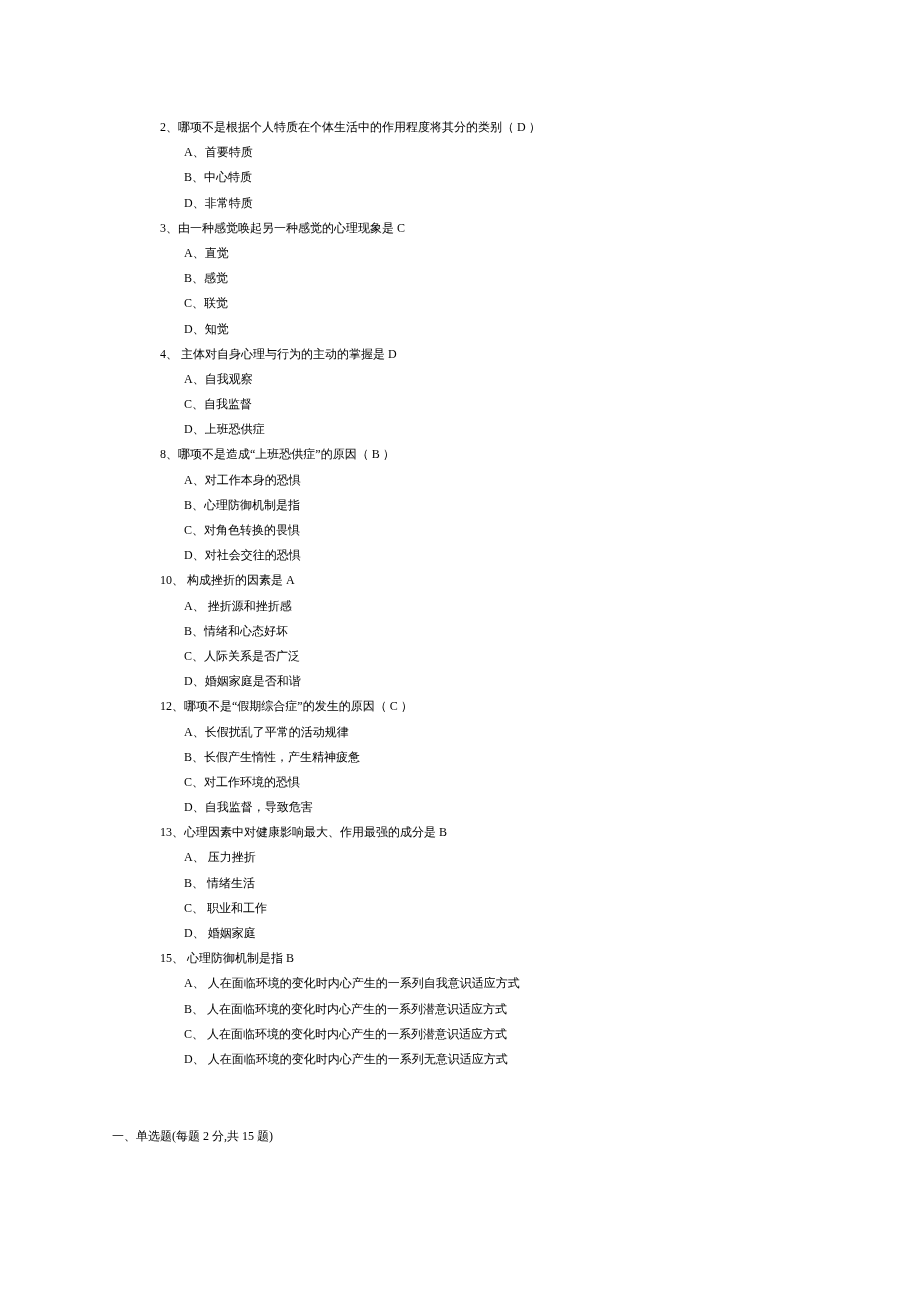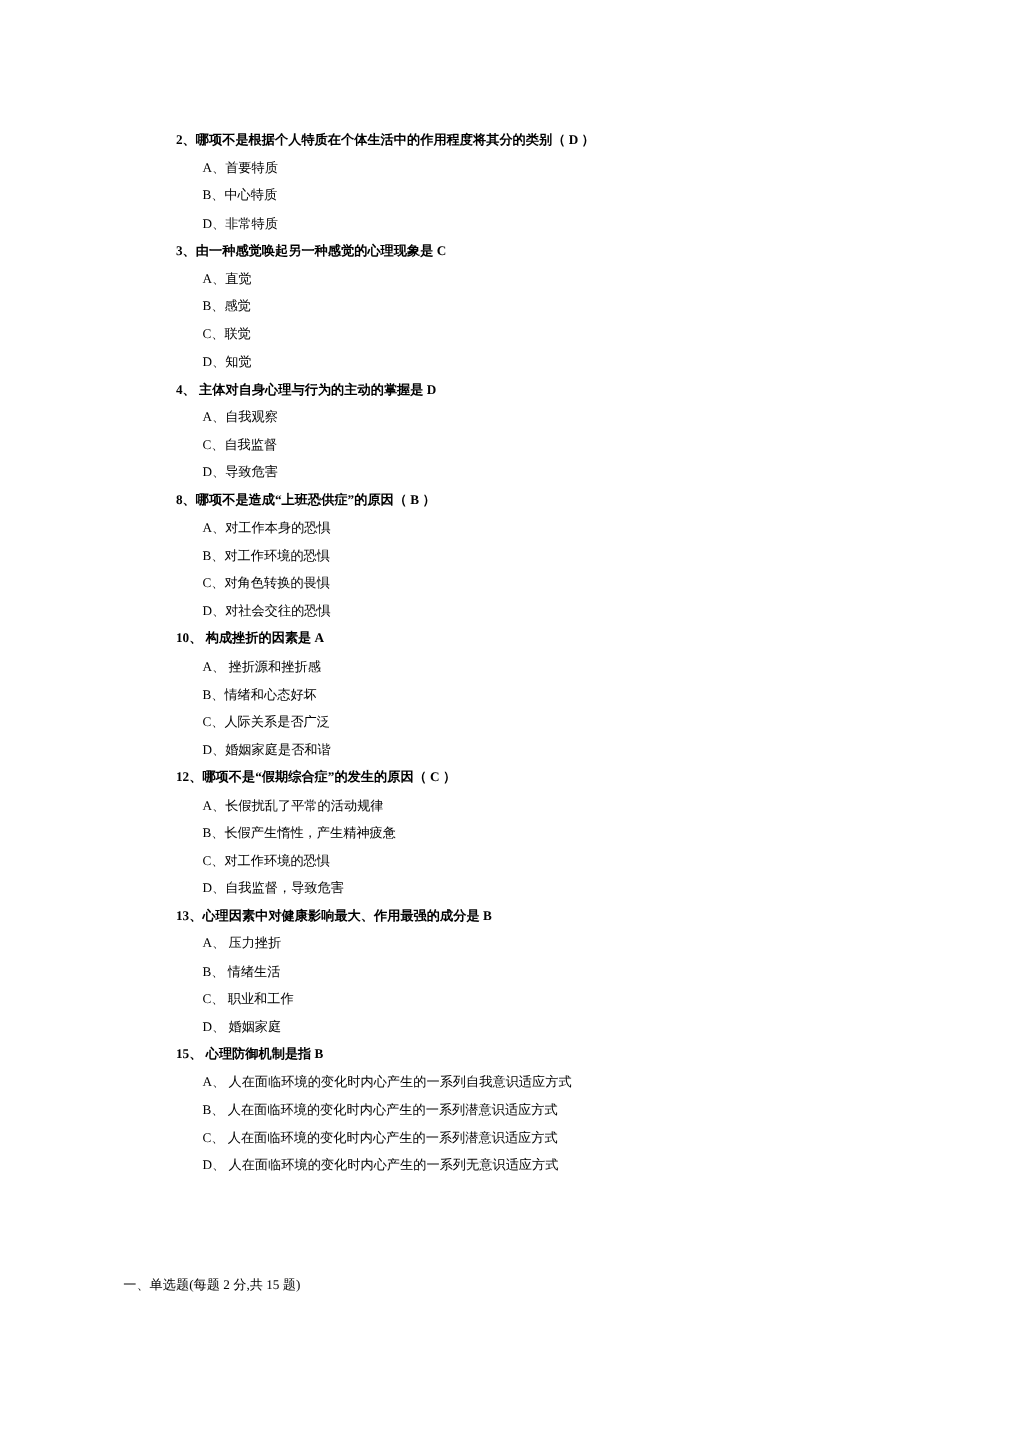--- a/index.html
+++ b/index.html
@@ -13,28 +13,27 @@
       line-height: 1.6;
       padding-top: 118px;
       padding-left: 160px;
       padding-right: 100px;
     }
     .question {
       margin-bottom: 4px;
     }
     .question-text {
       margin-bottom: 6px;
-      font-weight: bold;
     }
     .option {
       padding-left: 24px;
       margin-bottom: 6px;
     }
     .section-header {
-      margin-top: 90px;
+      margin-top: 58px;
       margin-left: -48px;
     }
   </style>
 </head>
 <body>
 
 <div>
 
   <div class="question">
     <div class="question-text"><span>2</span>、<span>哪项不是根据个人特质在个体生活中的作用程度将其分的类别（ D ）</span></div>
@@ -48,27 +47,27 @@
     <div class="option">A、直觉</div>
     <div class="option">B、感觉</div>
     <div class="option">C、联觉</div>
     <div class="option">D、知觉</div>
   </div>
 
   <div class="question">
     <div class="question-text"><span>4</span>、<span> 主体对自身心理与行为的主动的掌握是 D</span></div>
     <div class="option">A、自我观察</div>
     <div class="option">C、自我监督</div>
-    <div class="option">D、导致危害</div>
+    <div class="option">D、上班恐供症</div>
   </div>
 
   <div class="question">
     <div class="question-text"><span>8</span>、<span>哪项不是造成“上班恐供症”的原因（ B ）</span></div>
     <div class="option">A、对工作本身的恐惧</div>
-    <div class="option">B、对工作环境的恐惧</div>
+    <div class="option">B、心理防御机制是指</div>
     <div class="option">C、对角色转换的畏惧</div>
     <div class="option">D、对社会交往的恐惧</div>
   </div>
 
   <div class="question">
     <div class="question-text"><span>10</span>、<span> 构成挫折的因素是 A</span></div>
     <div class="option">A、 挫折源和挫折感</div>
     <div class="option">B、情绪和心态好坏</div>
     <div class="option">C、人际关系是否广泛</div>
     <div class="option">D、婚姻家庭是否和谐</div>

